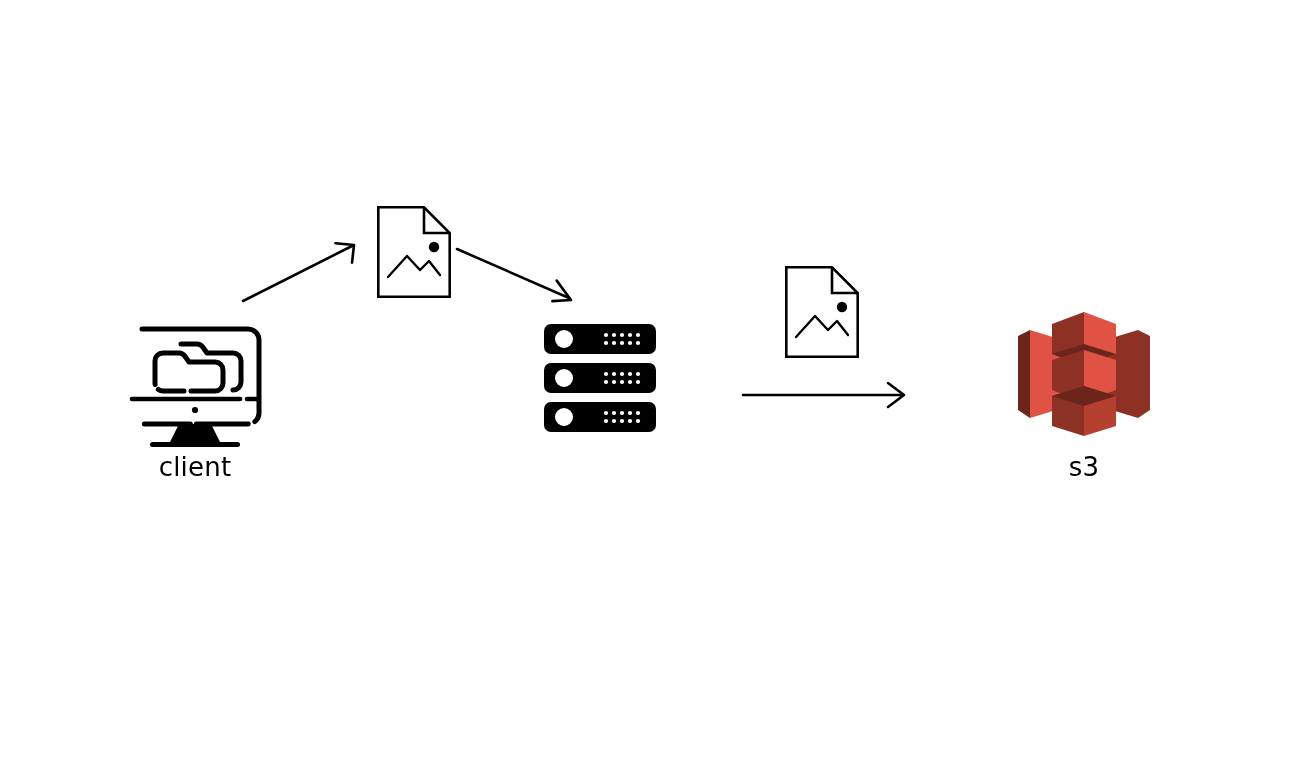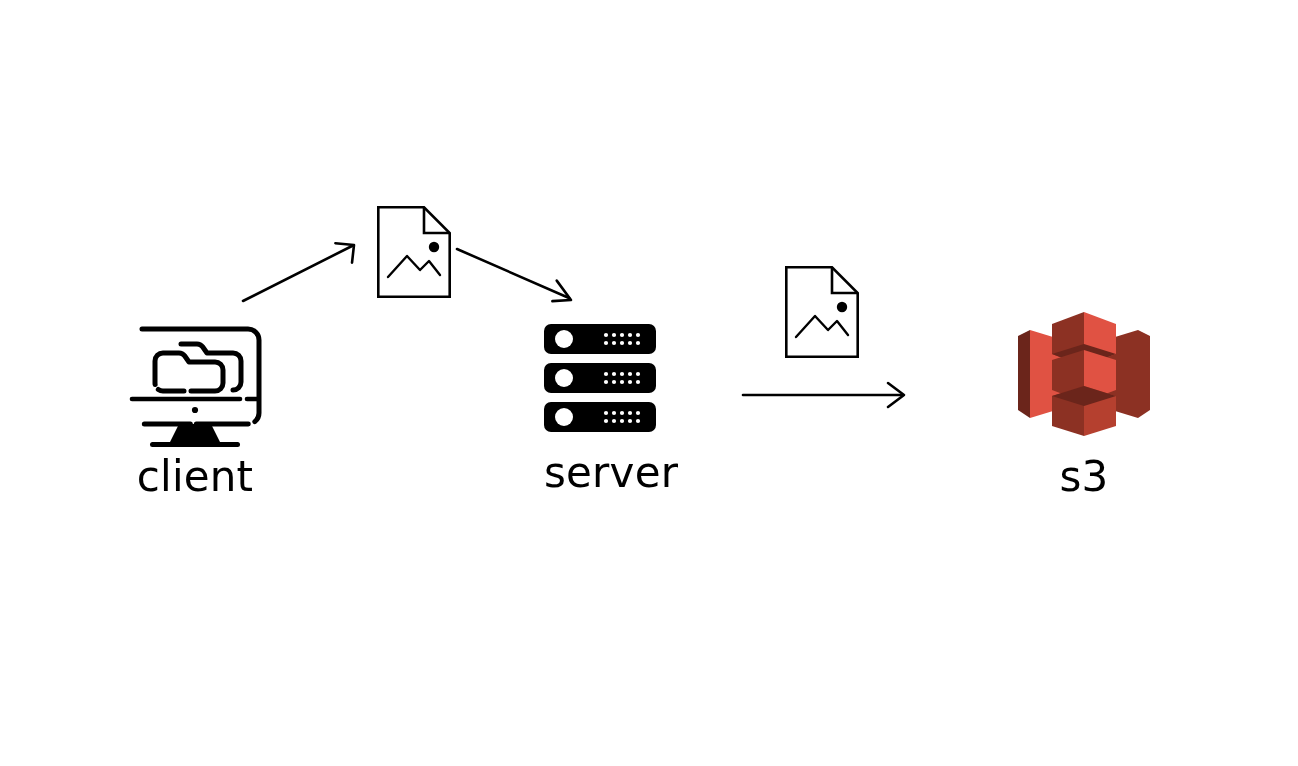--- a/index.html
+++ b/index.html
@@ -18,21 +18,21 @@
     overflow: hidden;
   }
   .node {
     position: absolute;
   }
   .node-label {
     position: absolute;
     width: 100%;
     text-align: center;
     font-family: "DejaVu Sans", sans-serif;
-    font-size: 42px;
+    font-size: 26px;
     font-weight: 400;
     color: #000000;
     letter-spacing: 0.2px;
     white-space: nowrap;
   }
   .edge {
     position: absolute;
     pointer-events: none;
   }
   svg { display: block; overflow: visible; }
@@ -152,21 +152,20 @@
             <circle cx="86" cy="89" r="2.1"></circle>
           <circle cx="94" cy="89" r="2.1"></circle>
           <circle cx="62" cy="97" r="2.1"></circle>
             <circle cx="70" cy="97" r="2.1"></circle>
           <circle cx="78" cy="97" r="2.1"></circle>
             <circle cx="86" cy="97" r="2.1"></circle>
           <circle cx="94" cy="97" r="2.1"></circle>
         </g>
       </g>
     </svg>
-    <div class="node-label" style="top:124px;">server</div>
   </div>
 
   <div class="node" style="left:1014px; top:310px; width:140px; height:128px;">
     <svg width="140" height="128" viewBox="0 0 140 128">
 
       <polygon points="4,26 16,20 16,108 4,100" fill="#6b251b"></polygon>
 
       <polygon points="16,20 62,34 62,94 16,108" fill="#e05243"></polygon>
 
       <polygon points="124,20 124,108 78,94 78,34" fill="#8c3123"></polygon>

